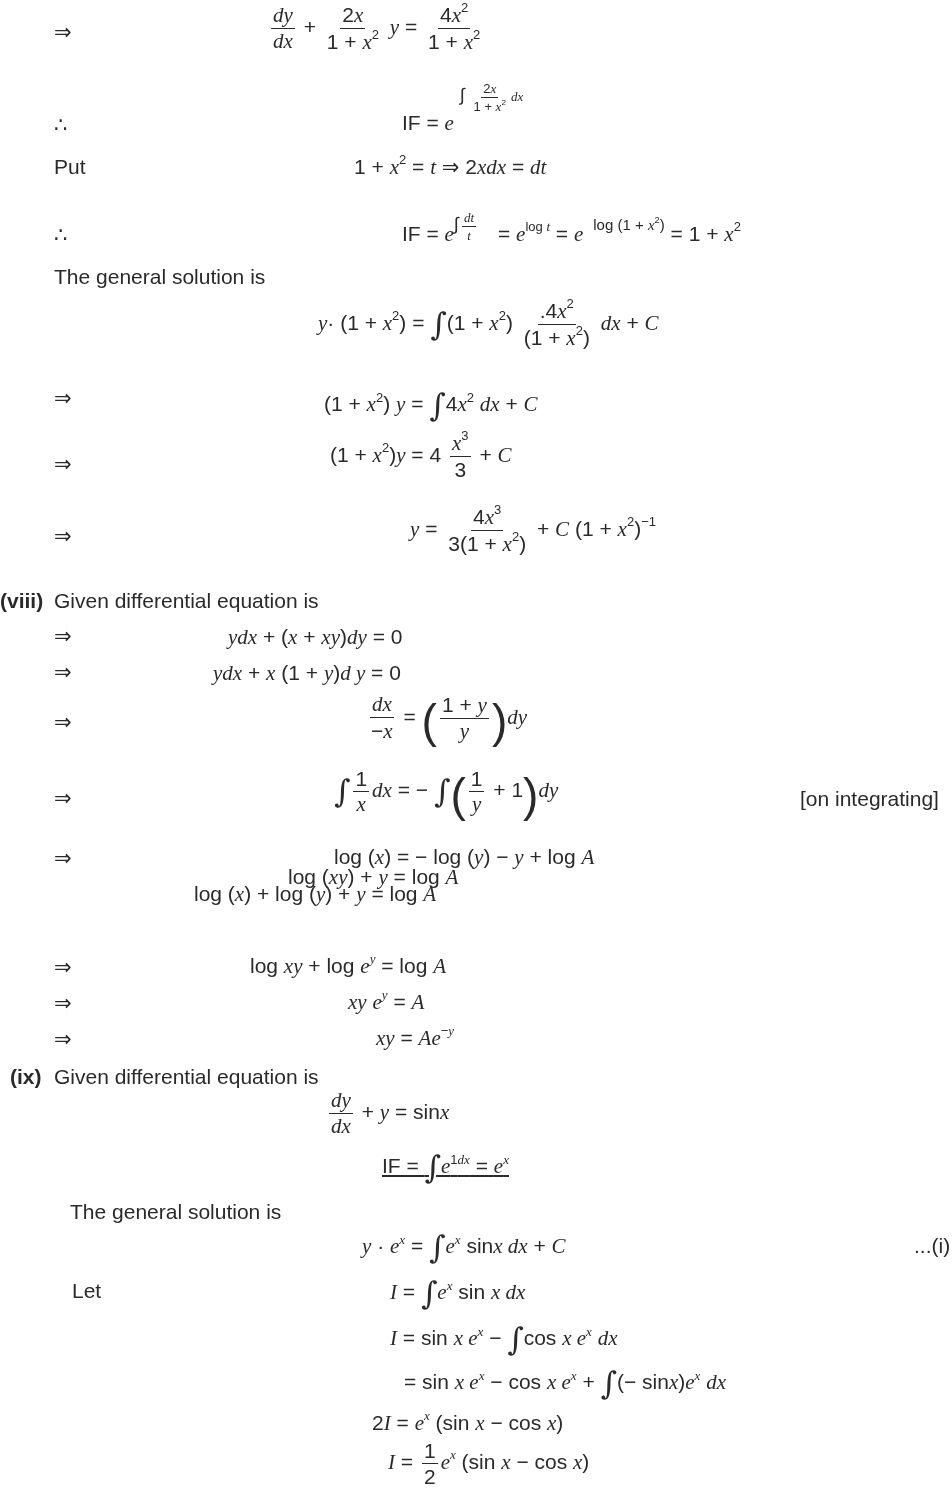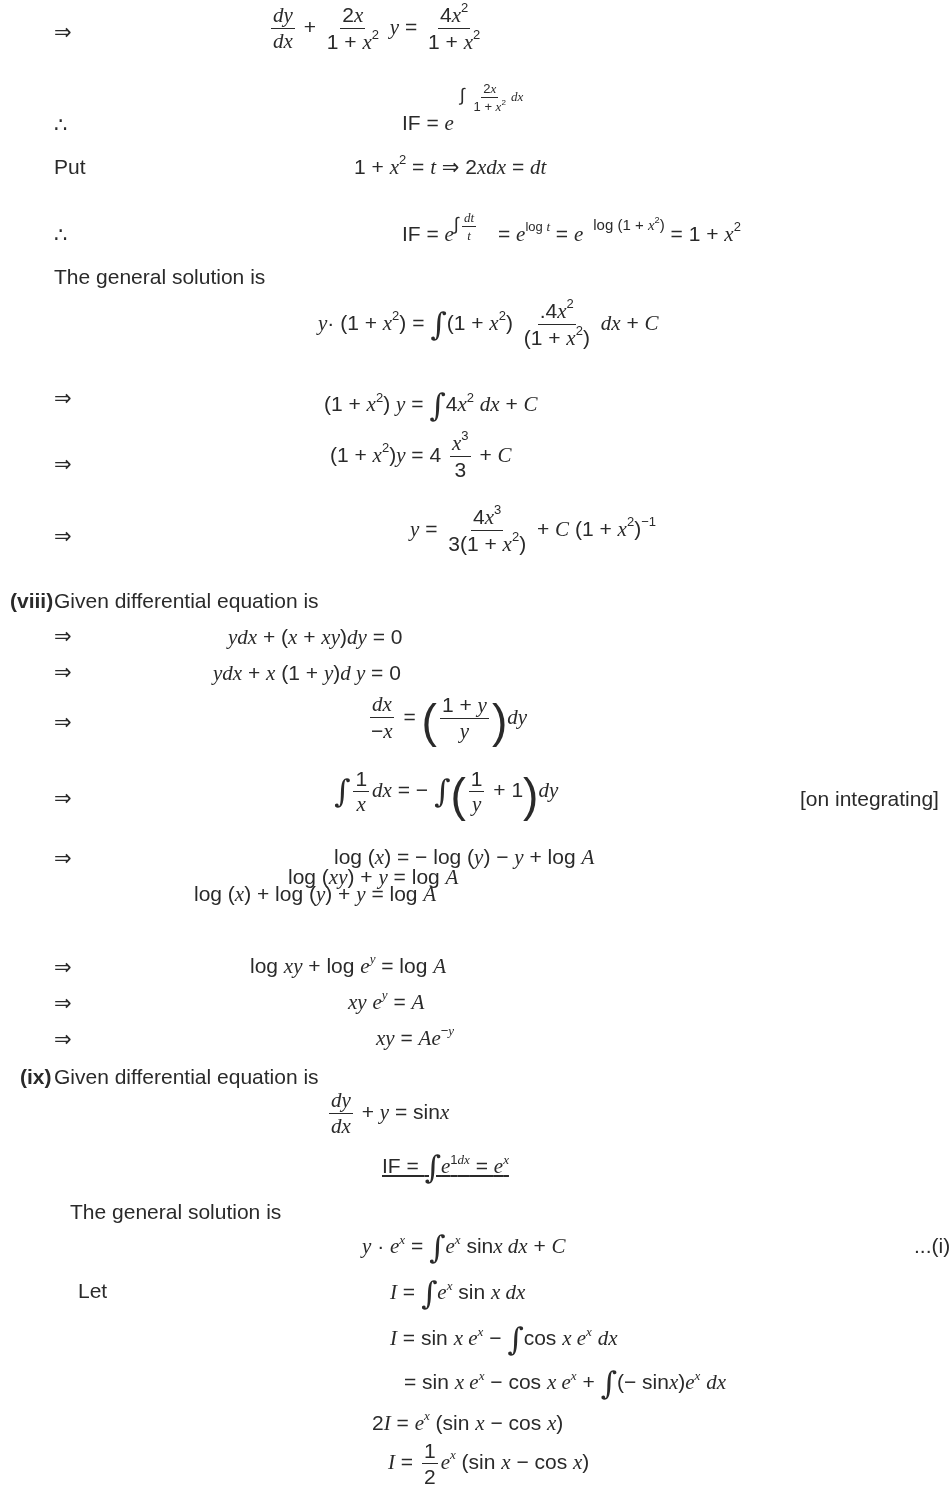--- a/index.html
+++ b/index.html
@@ -8,21 +8,21 @@
     font-family:"Liberation Sans", sans-serif; color:#2a2a2a; font-size:21px;
   }
   .abs { position:absolute; white-space:nowrap; line-height:1; }
   .i { font-style:italic; font-family:"Liberation Serif", serif; }
   .frac { display:inline-flex; flex-direction:column; align-items:center; vertical-align:middle; margin:0 3px; }
   .frac > .num { padding:0 2px 2px; border-bottom:1.3px solid #2a2a2a; }
   .frac > .den { padding:2px 2px 0; }
   sup { font-size:0.62em; vertical-align:0.75em; line-height:0; }
   .int { font-size:1.5em; font-family:"DejaVu Serif", serif; font-weight:200; vertical-align:-0.15em; }
   .big { font-size:2.2em; font-weight:100; vertical-align:-0.3em; }
-  .label { font-weight:bold;padding-left:10px; }
+  .label { font-weight:bold; }
   .arrow { font-family:"DejaVu Sans", sans-serif; }
 </style>
 </head>
 <body>
 
 <span class="abs arrow" style="left:54px;top:22px;">⇒</span>
 <div class="abs" style="left:268px;top:4px;">
   <span class="frac">
       <span class="num i">dy</span>
       <span class="den i">dx</span>
@@ -181,21 +181,21 @@
   IF = <span class="int">∫</span><span class="i">e</span><sup>1<span class="i">dx</span></sup> = <span class="i">e</span><sup class="i">x</sup>
 </div>
 
 <span class="abs" style="left:70px;top:1201px;">The general solution is</span>
 
 <div class="abs" style="left:350px;top:1232px;margin-left:12px;">
   <span class="i">y</span> · <span class="i">e</span><sup class="i">x</sup> = <span class="int">∫</span><span class="i">e</span><sup class="i">x</sup> sin<span class="i">x dx</span> + <span class="i">C</span>
 </div>
 <span class="abs" style="left:914px;top:1235px;">...(i)</span>
 
-<span class="abs" style="left:78px;top:1280px;">Let</span>
+<span class="abs" style="left:72px;top:1280px;">Let</span>
 <div class="abs" style="left:390px;top:1278px;">
   <span class="i">I</span> = <span class="int">∫</span><span class="i">e</span><sup class="i">x</sup> sin <span class="i">x dx</span>
 </div>
 
 <div class="abs" style="left:390px;top:1324px;">
   <span class="i">I</span> = sin <span class="i">x e</span><sup class="i">x</sup> − <span class="int">∫</span>cos <span class="i">x e</span><sup class="i">x</sup> <span class="i">dx</span>
 </div>
 
 <div class="abs" style="left:404px;top:1368px;">
   = sin <span class="i">x e</span><sup class="i">x</sup> − cos <span class="i">x e</span><sup class="i">x</sup> + <span class="int">∫</span>(− sin<span class="i">x</span>)<span class="i">e</span><sup class="i">x</sup> <span class="i">dx</span>

